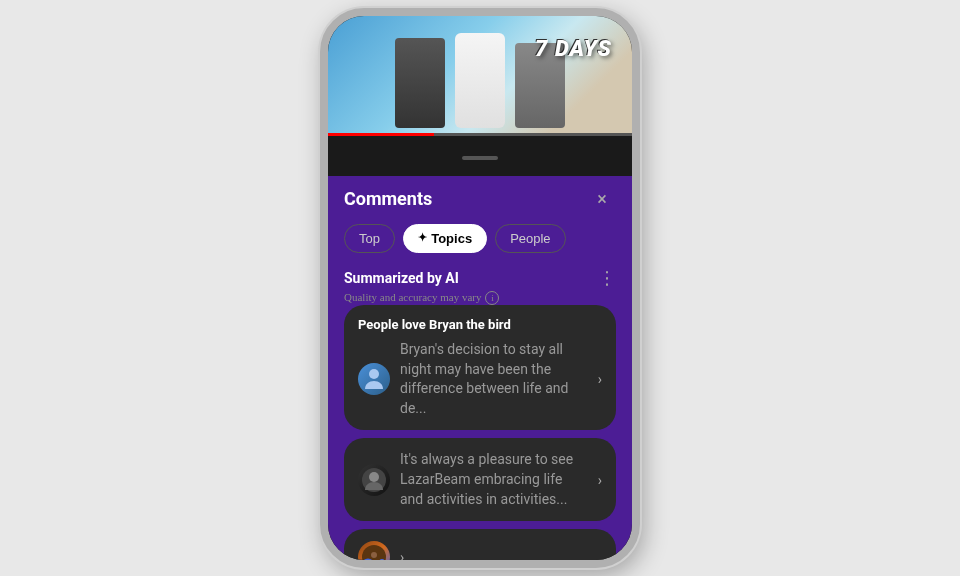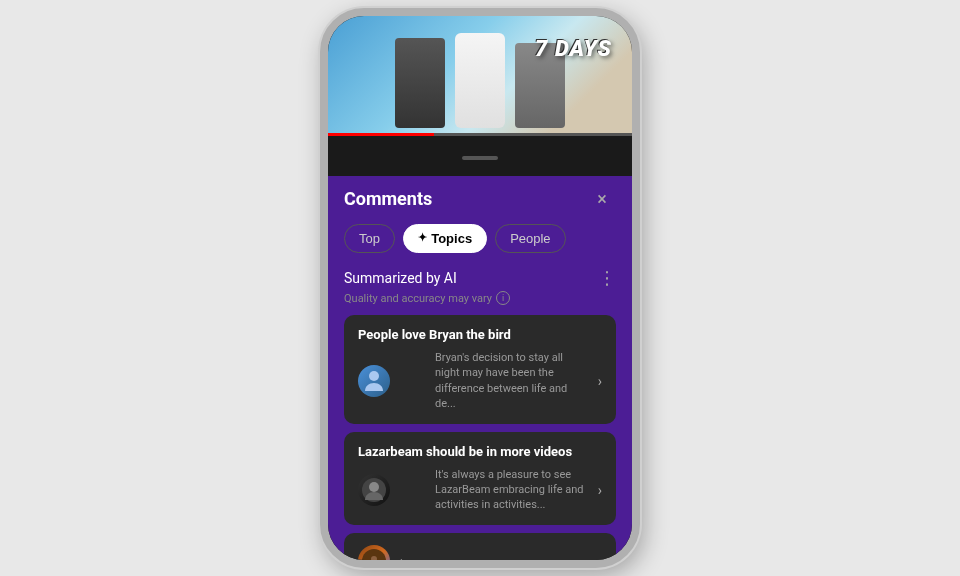--- a/index.html
+++ b/index.html
@@ -181,57 +181,57 @@
 
     .ai-summary-header {
       display: flex;
       align-items: center;
       justify-content: space-between;
       margin-bottom: 4px;
     }
 
     .ai-summary-title {
       font-size: 14px;
-      font-weight: 400;
+      font-weight: 700;
       color: #ffffff;
       text-align: center;
     }
 
     .more-btn {
       color: #aaa;
       font-size: 18px;
       cursor: pointer;
       line-height: 1;
     }
 
     .ai-summary-subtitle {
       font-size: 11px;
       color: #888;
       display: flex;
-      align-items: flex-end;
+      align-items: flex-start;
       gap: 4px;
-      margin-bottom: 10px;
+      font-family: Liberation Serif, serif;
     }
 
     .info-icon {
       width: 14px;
       height: 14px;
       border: 1px solid #888;
       border-radius: 50%;
       display: inline-flex;
       align-items: center;
       justify-content: center;
       font-size: 9px;
       color: #888;
       flex-shrink: 0;
     }
 
     .topic-card {
       background: #2a2a2a;
-      border-radius: 10px;
+      border-radius: 20px;
       padding: 12px 14px;
       margin-bottom: 8px;
       cursor: pointer;
     }
 
     .topic-card-title {
       font-size: 13px;
       font-weight: 700;
       color: #ffffff;
       margin-bottom: 8px;
@@ -274,24 +274,23 @@
     .avatar-sub {
       background: linear-gradient(135deg, #8b4513, #d2691e, #4169e1);
       display: flex;
       align-items: center;
       justify-content: center;
       height: 100%;
     }
 
     .topic-preview-text {
       flex: 1;
-      font-size: 11px;
+      font-size: 14px;
       color: #999;
       line-height: 1.4;
-      margin-left: 35px;
     }
 
     .topic-chevron {
       color: #aaa;
       font-size: 14px;
       flex-shrink: 0;
     }
   </style>
 </head>
 <body>
@@ -355,21 +354,20 @@
                 <path d="M1 22c0-5 4-8 9-8s9 3 9 8" fill="#aac8f0"></path>
               </svg>
             </div>
           </div>
           <span class="topic-preview-text">Bryan's decision to stay all night may have been the difference between life and de...</span>
           <span class="topic-chevron">›</span>
         </div>
       </div>
 
       <div class="topic-card">
-        <div class="topic-card-title">Lazarbeam should be in more videos</div>
         <div class="topic-card-body">
           <div class="topic-avatar">
             <div class="avatar-lazar">
               <svg width="24" height="24" viewBox="0 0 24 24">
                 <circle cx="12" cy="12" r="12" fill="#444"></circle>
                 <circle cx="12" cy="9" r="5" fill="#888"></circle>
                 <path d="M3 22c0-5 4-8 9-8s9 3 9 8" fill="#666"></path>
               </svg>
             </div>
           </div>

